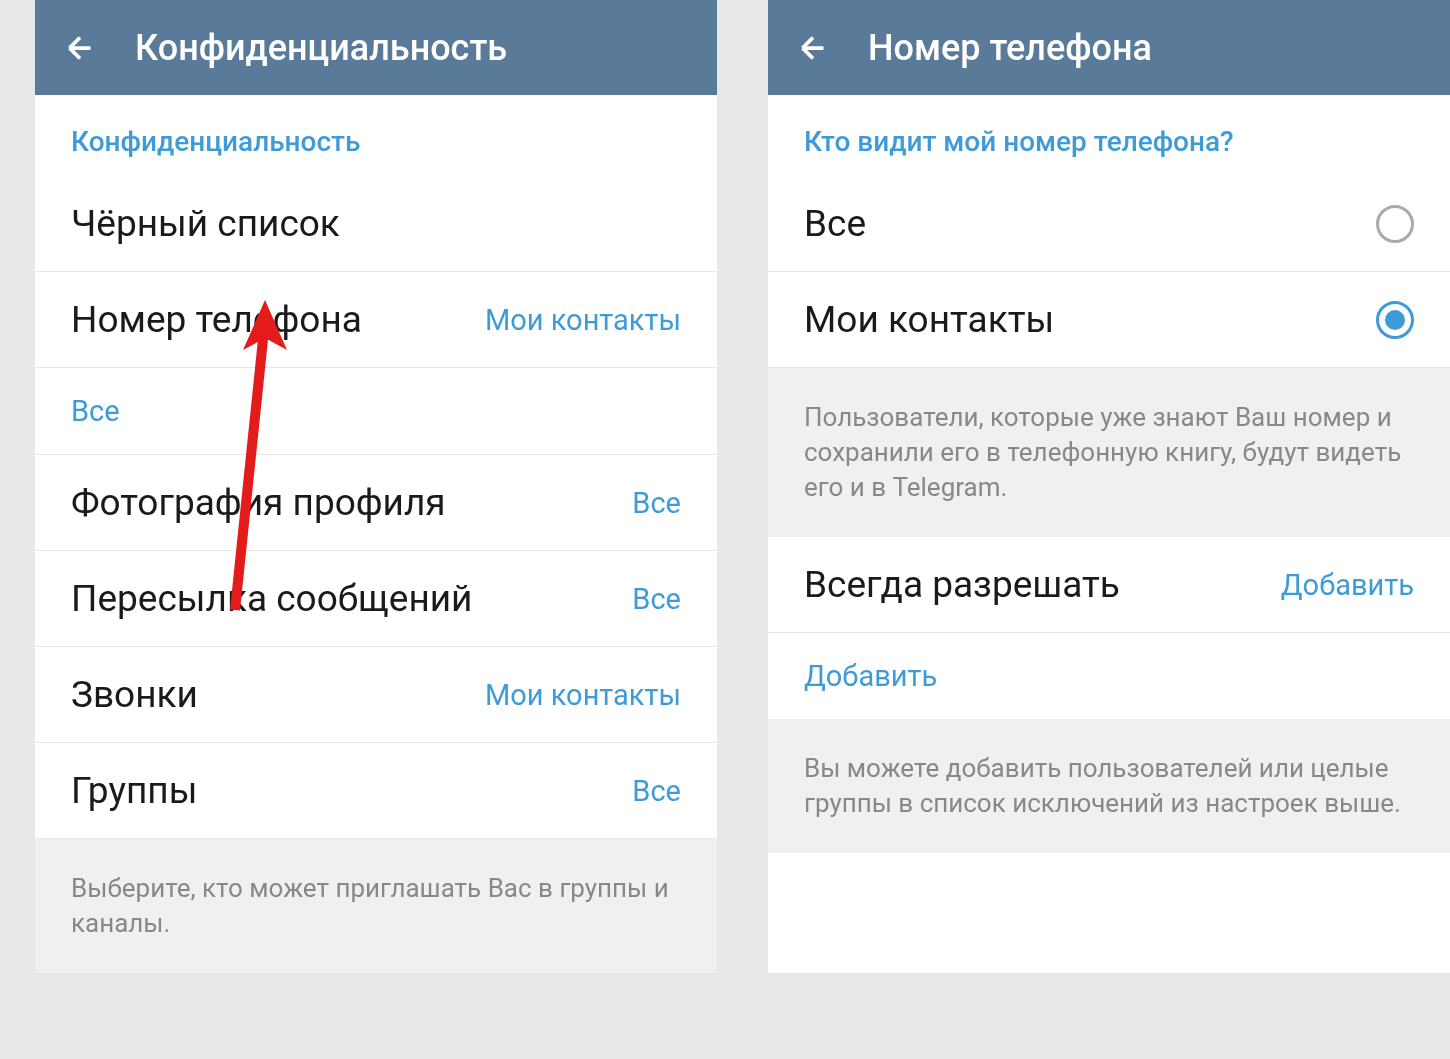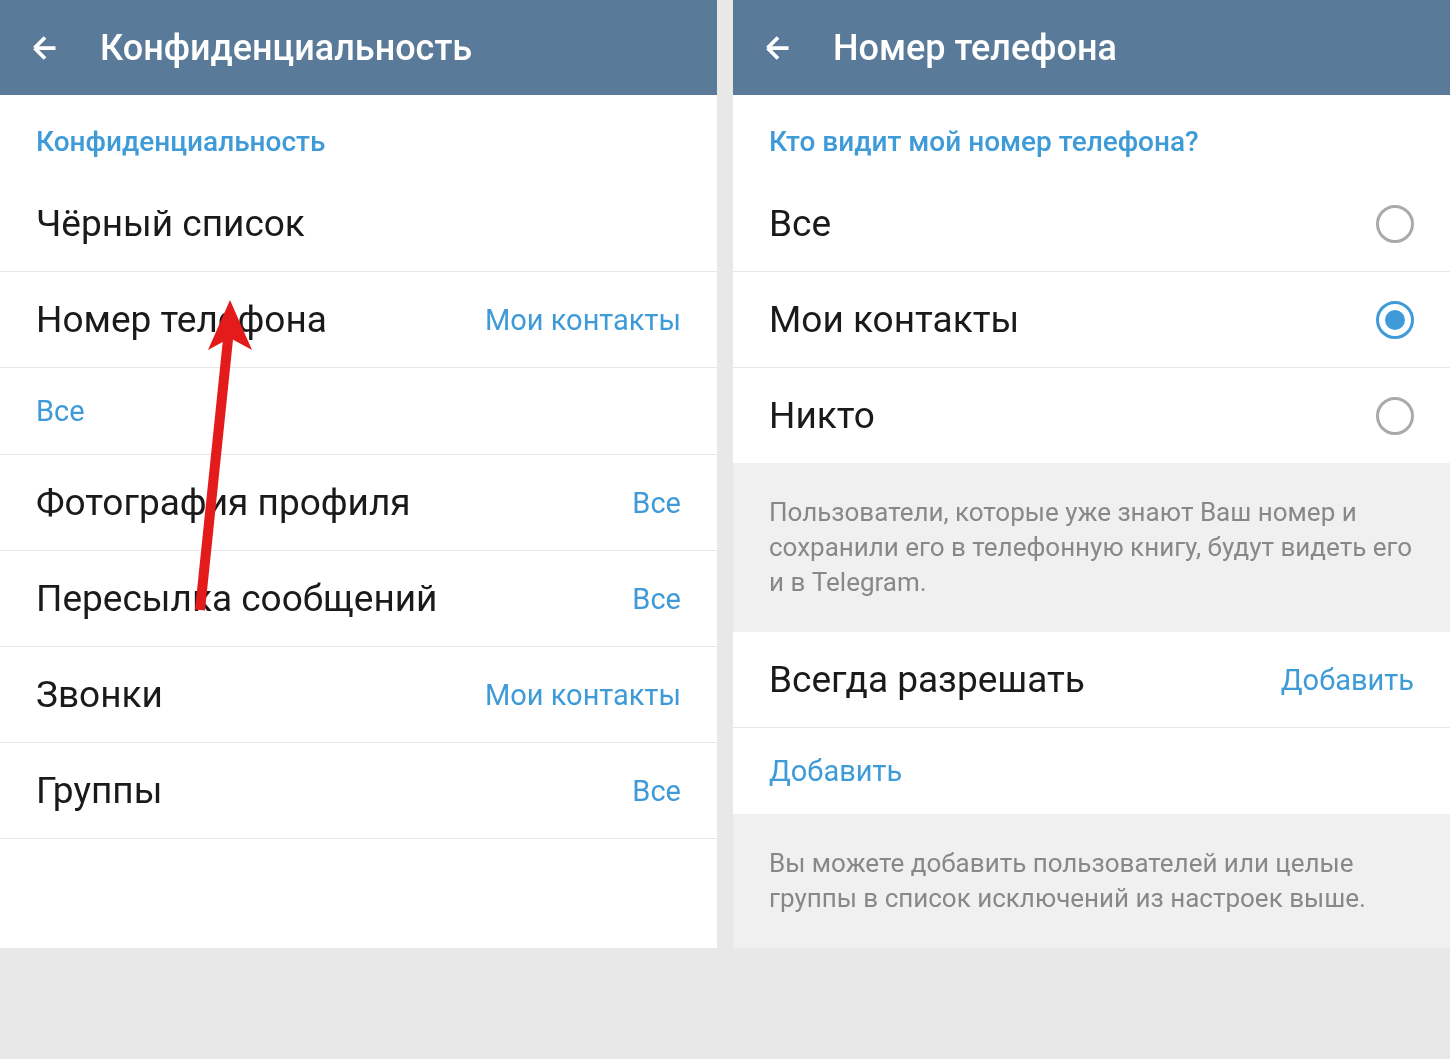--- a/index.html
+++ b/index.html
@@ -12,20 +12,21 @@
       background: #e8e8e8;
       display: flex;
       gap: 16px;
       padding: 0;
     }
     .screen {
       width: 717px;
       background: #fff;
       position: relative;
       overflow: hidden;
+      margin-left: 35px;
     }
     .header {
       background: #5a7a99;
       color: #fff;
       height: 95px;
       display: flex;
       align-items: center;
       padding: 0 20px;
     }
     .back-arrow {
@@ -156,20 +157,21 @@
   </div>
   <div class="row">
     <span class="row-label">Звонки</span>
     <span class="row-value">Мои контакты</span>
   </div>
   <div class="row">
     <span class="row-label">Группы</span>
     <span class="row-value">Все</span>
   </div>
 
+  <div class="info-section">Выберите, кто может приглашать Вас в группы и каналы.</div>
 
   <div class="arrow-annotation">
     <svg viewBox="0 0 120 330">
       <defs>
         <marker id="arrowhead" markerWidth="12" markerHeight="12" refX="6" refY="3" orient="auto">
           <polygon points="0 0, 12 3, 0 6" fill="#e31b1b"></polygon>
         </marker>
       </defs>
       <path d="M 20 310 Q 35 160 50 20" stroke="#e31b1b" stroke-width="10" fill="none"></path>
       <polygon points="50,0 28,50 50,38 72,50" fill="#e31b1b"></polygon>
@@ -190,24 +192,20 @@
   <div class="section-header">Кто видит мой номер телефона?</div>
 
   <div class="radio-row">
     <span class="row-label">Все</span>
     <span class="radio-circle"></span>
   </div>
   <div class="radio-row">
     <span class="row-label">Мои контакты</span>
     <span class="radio-circle selected"></span>
   </div>
-  <div class="radio-row" style="border-bottom:none">
-    <span class="row-label">Никто</span>
-    <span class="radio-circle"></span>
-  </div>
 
   <div class="info-section">Пользователи, которые уже знают Ваш номер и сохранили его в телефонную книгу, будут видеть его и в Telegram.</div>
 
 
   <div class="row">
     <span class="row-label">Всегда разрешать</span>
     <span class="row-value">Добавить</span>
   </div>
   <div class="row" style="border-bottom:none">
     <span class="row-value">Добавить</span>

